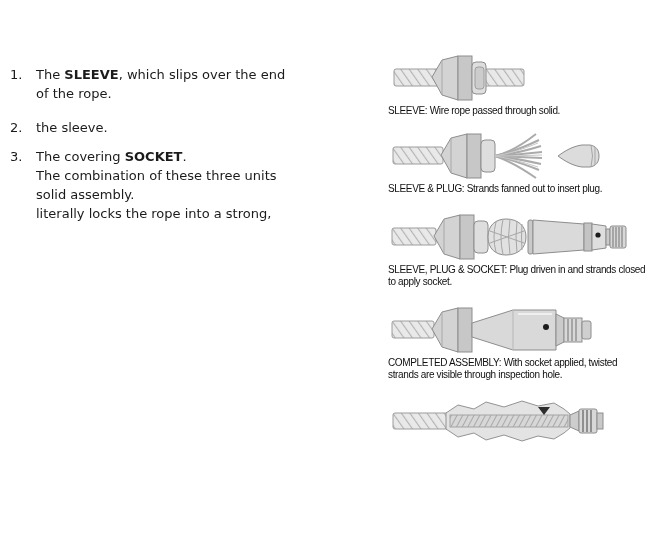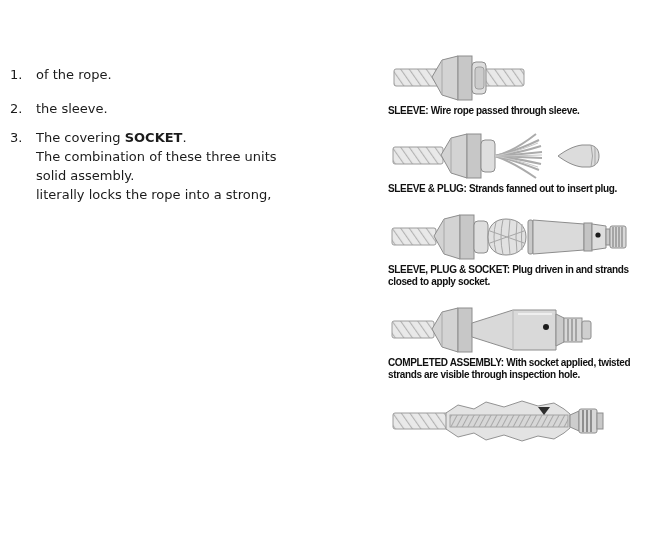--- a/index.html
+++ b/index.html
@@ -19,36 +19,37 @@
   .li.mb1{margin-bottom:15px;}
   .li.mb2{margin-bottom:10px;}
   
   .figure{position:absolute;left:388px;width:268px;}
   .figure svg{display:block;}
   .caption{
     font-family:"Liberation Sans",sans-serif;font-weight:bold;
     font-size:10px;line-height:11.5px;letter-spacing:-0.35px;
     color:#101010;margin-top:3px;width:262px;
   }
-  .cap-label,.cap-text{font-weight:bold;}
+  .cap-label,.cap-text{font-weight:normal;}
   #fig1{top:52px;}
   #fig2{top:130px;}
   #fig3{top:211px;}
   #fig4{top:304px;}
   #fig5{top:395px;}
 </style>
 </head>
 <body>
 
 <div class="canvas">
 
   <div class="list">
       <div class="li mb1">
         <span class="num">1.</span>
         <div>
+          <div class="line"><span>The </span><span class="b">SLEEVE</span><span>, which slips over the end</span></div>
           <div class="line"><span>of the rope.</span></div>
         </div>
       </div>
       <div class="li mb2">
         <span class="num">2.</span>
         <div>
           <div class="line"><span>the sleeve.</span></div>
         </div>
       </div>
       <div class="li">
@@ -74,21 +75,21 @@
       <g transform="translate(44,0)">
         <path d="M0,25 L10,8 L26,4 L26,48 L10,43 Z" fill="#d3d3d3" stroke="#8d8d8d"></path>
         <rect x="26" y="4" width="14" height="44" fill="#c7c7c7" stroke="#8d8d8d"></rect>
         <rect x="40" y="10" width="14" height="32" rx="4" fill="#dedede" stroke="#8d8d8d"></rect>
         <rect x="43" y="15" width="9" height="22" rx="3" fill="#cccccc" stroke="#9e9e9e"></rect>
         <line x1="10" y1="8" x2="10" y2="43" stroke="#a8a8a8"></line>
       </g>
     </svg>
     <div class="caption">
       <span class="cap-label">SLEEVE:</span>
-      <span class="cap-text">Wire rope passed through sleeve.</span>
+      <span class="cap-text">Wire rope passed through solid.</span>
     </div>
   </div>
 
   <div class="figure" id="fig2">
     <svg width="260" height="50" viewBox="0 0 260 50">
       <defs>
         <pattern id="rope2" patternUnits="userSpaceOnUse" width="7" height="7" patternTransform="rotate(-35)">
           <rect width="7" height="7" fill="#e9e9e9"></rect>
           <line x1="0" y1="0" x2="0" y2="7" stroke="#b2b2b2" stroke-width="2.2"></line>
         </pattern>

